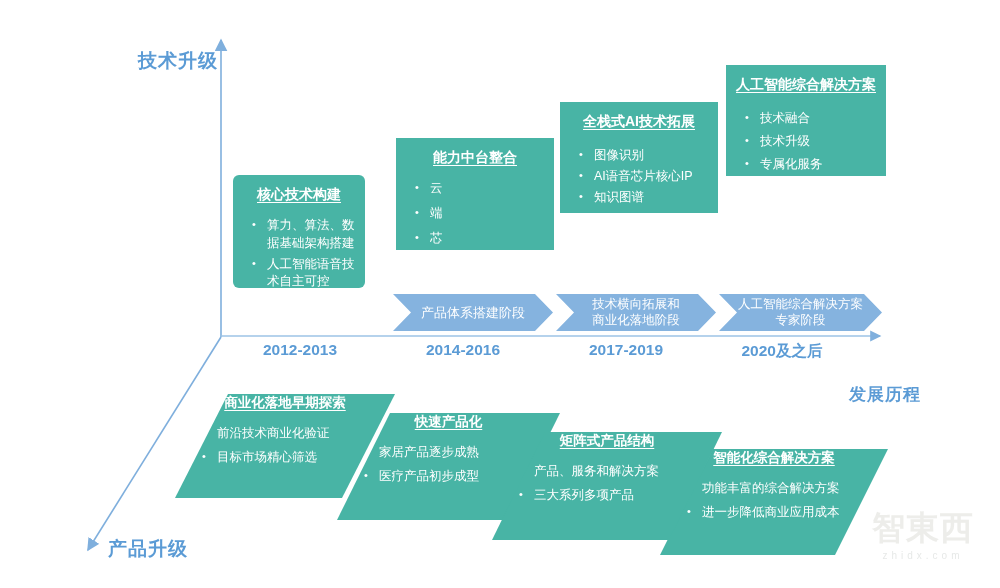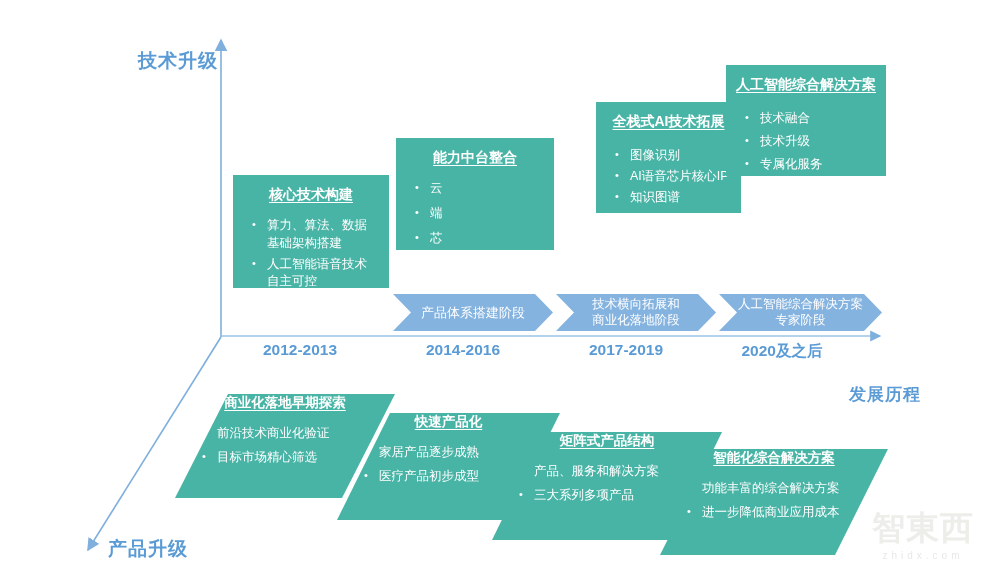--- a/index.html
+++ b/index.html
@@ -14,23 +14,23 @@
   .label-timeline{left:849px;top:343px;font-size:17px;margin-top:40px;}
 
   
   .tech-box{position:absolute;background:#48b4a5;color:#ffffff;box-sizing:border-box;
             padding:11px 8px 8px 8px;}
   .tech-box .box-title{text-align:center;font-weight:bold;font-size:14px;
             text-decoration:underline;text-underline-offset:3px;margin-bottom:13px;}
   ul.bullets{list-style:none;margin:0;padding:0 2px 0 10px;}
   ul.bullets li{position:relative;font-size:12.5px;line-height:1.42;padding-left:16px;margin-bottom:3px;}
   ul.bullets li::before{content:"•";position:absolute;left:1px;top:0;font-size:11px;}
-  .tech-box-1{left:233px;top:175px;width:156px;height:113px;}
+  .tech-box-1{left:233px;top:175px;width:132px;height:113px;border-radius:6px;}
   .tech-box-2{left:396px;top:138px;width:158px;height:112px;}
-  .tech-box-3{left:560px;top:102px;width:145px;height:111px;margin-left:36px;}
+  .tech-box-3{left:560px;top:102px;width:158px;height:111px;}
   .tech-box-4{left:726px;top:65px;width:160px;height:111px;}
   .tech-box-2 ul.bullets li{margin-bottom:7px;}
   .tech-box-3 ul.bullets, .tech-box-4 ul.bullets{margin-top:16px;}
   .tech-box-4 ul.bullets li{margin-bottom:5px;}
 
   
   .phase{position:absolute;top:294px;height:37px;background:#85b3df;color:#ffffff;
          display:flex;align-items:center;justify-content:center;text-align:center;
          font-size:13px;line-height:1.22;white-space:pre-line;box-sizing:border-box;}
   .chev-first{clip-path:polygon(0 0,calc(100% - 18px) 0,100% 50%,calc(100% - 18px) 100%,0 100%);}

